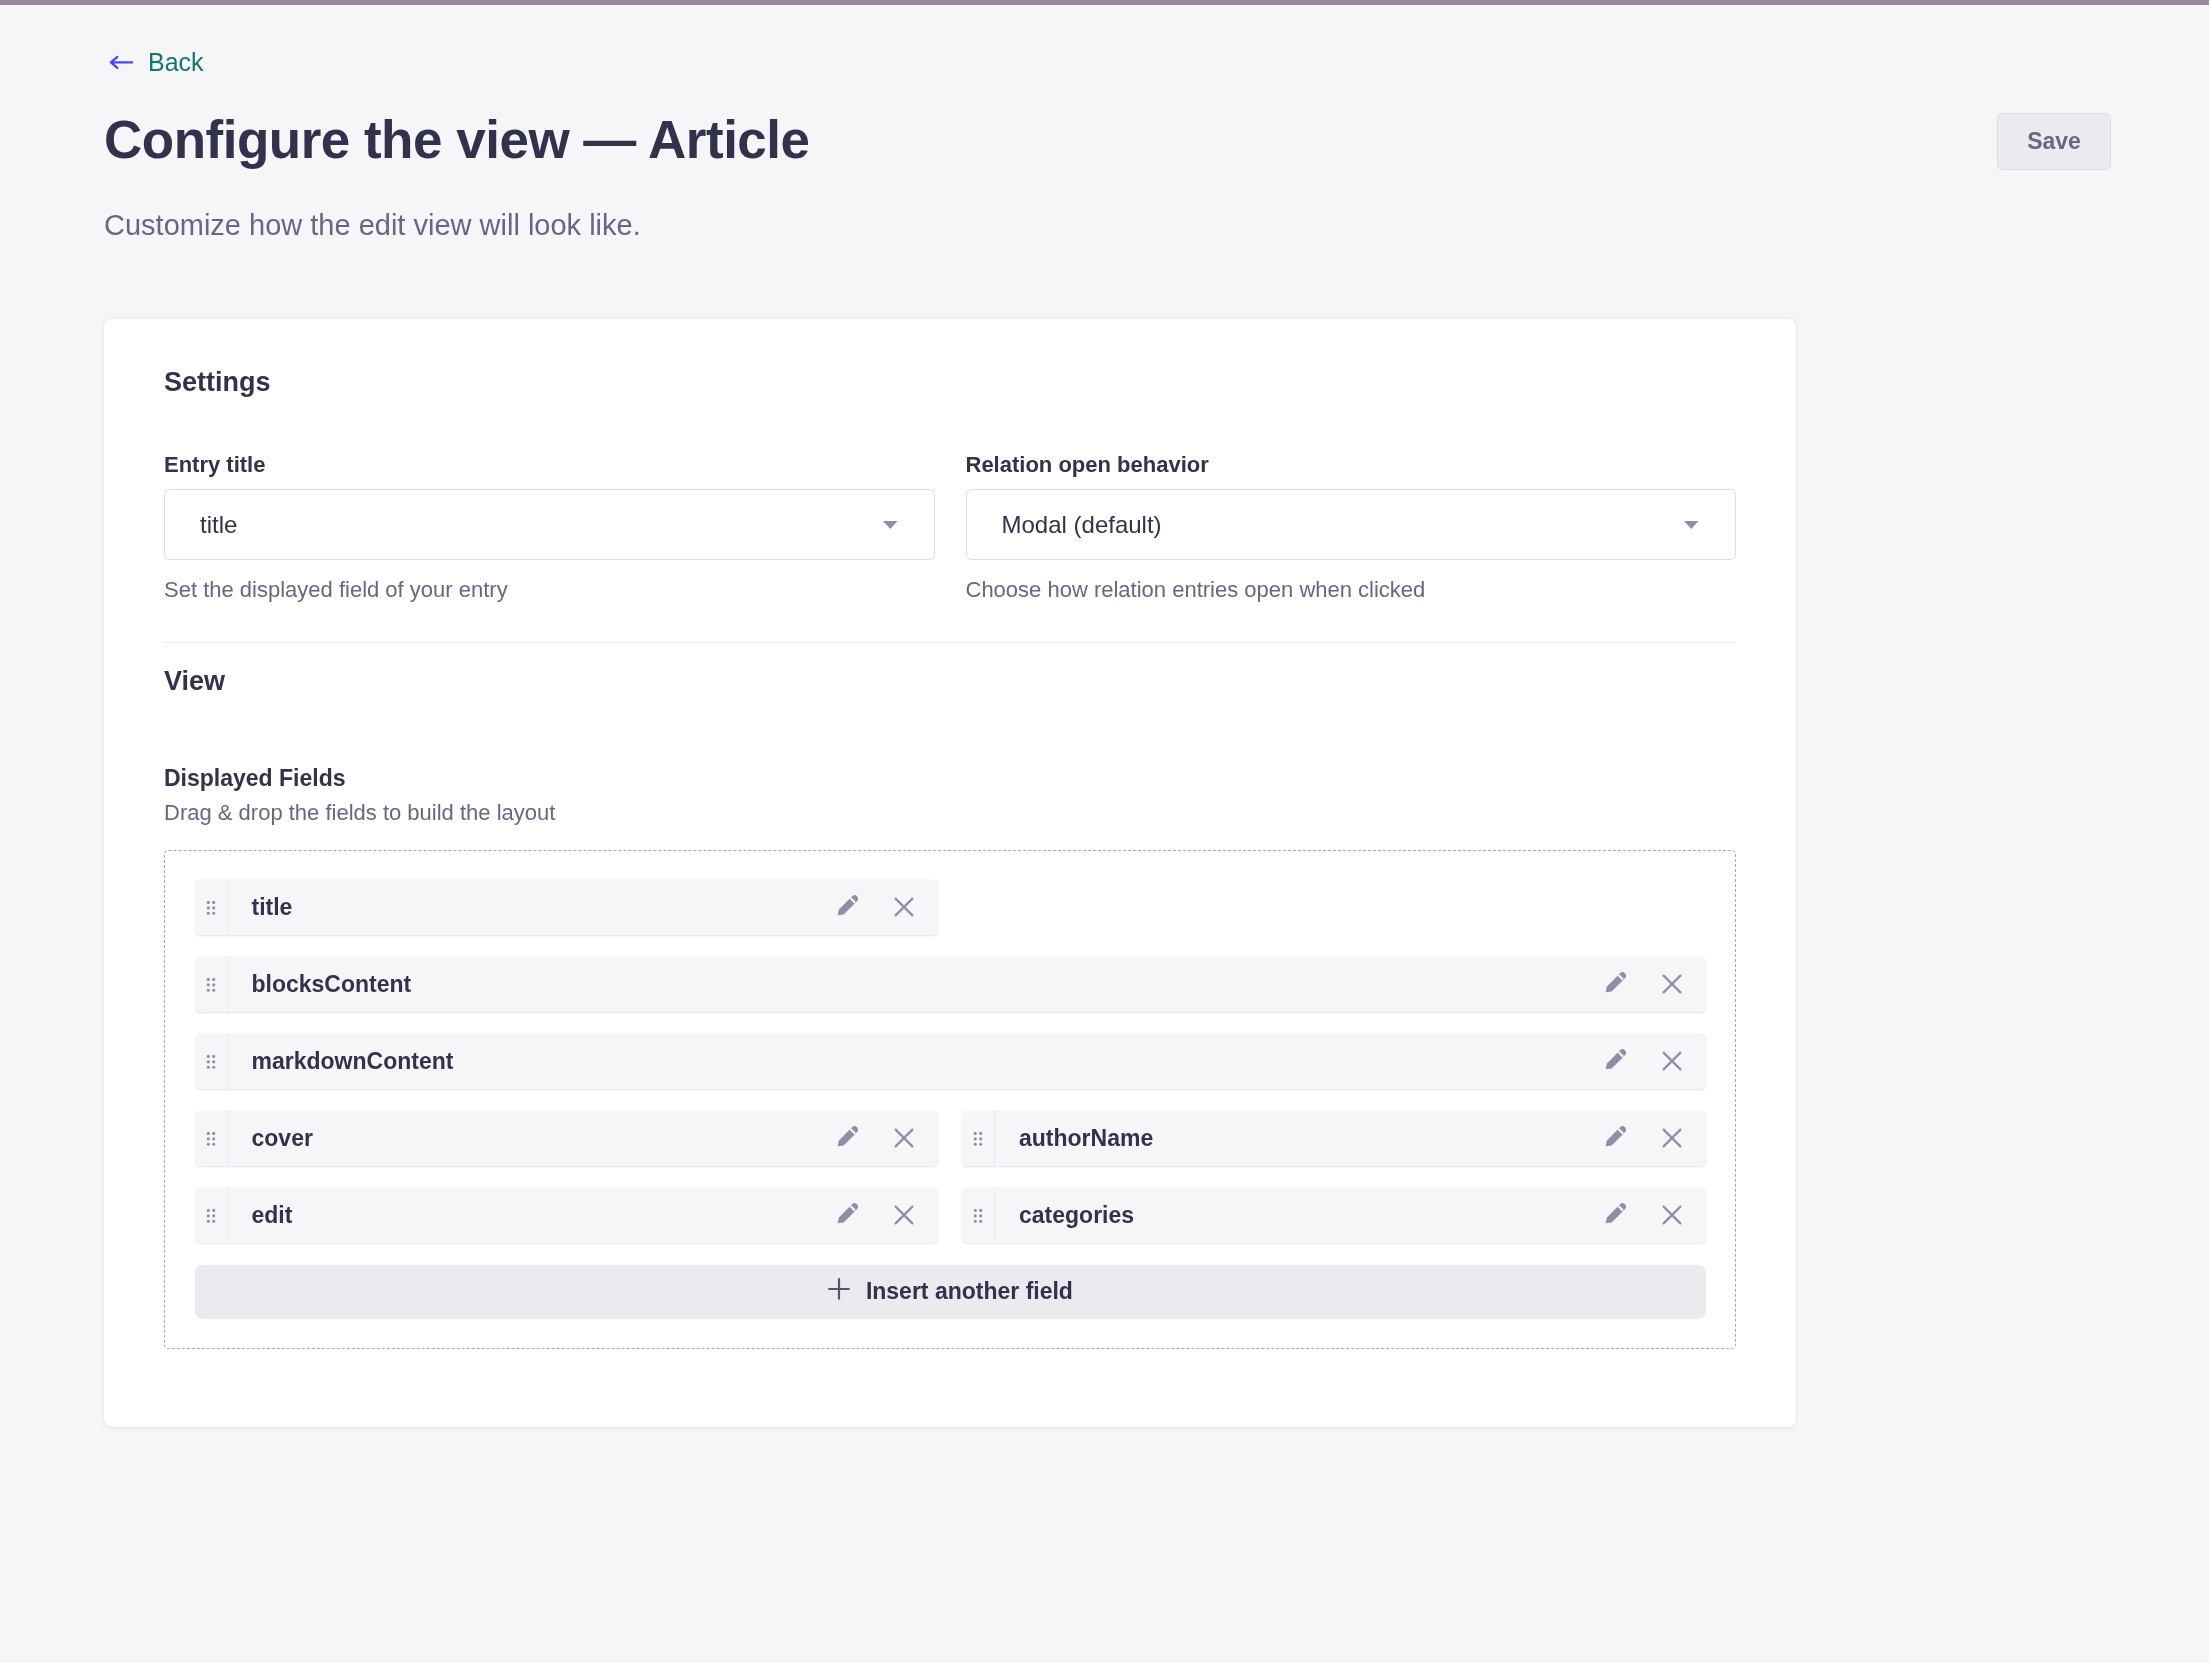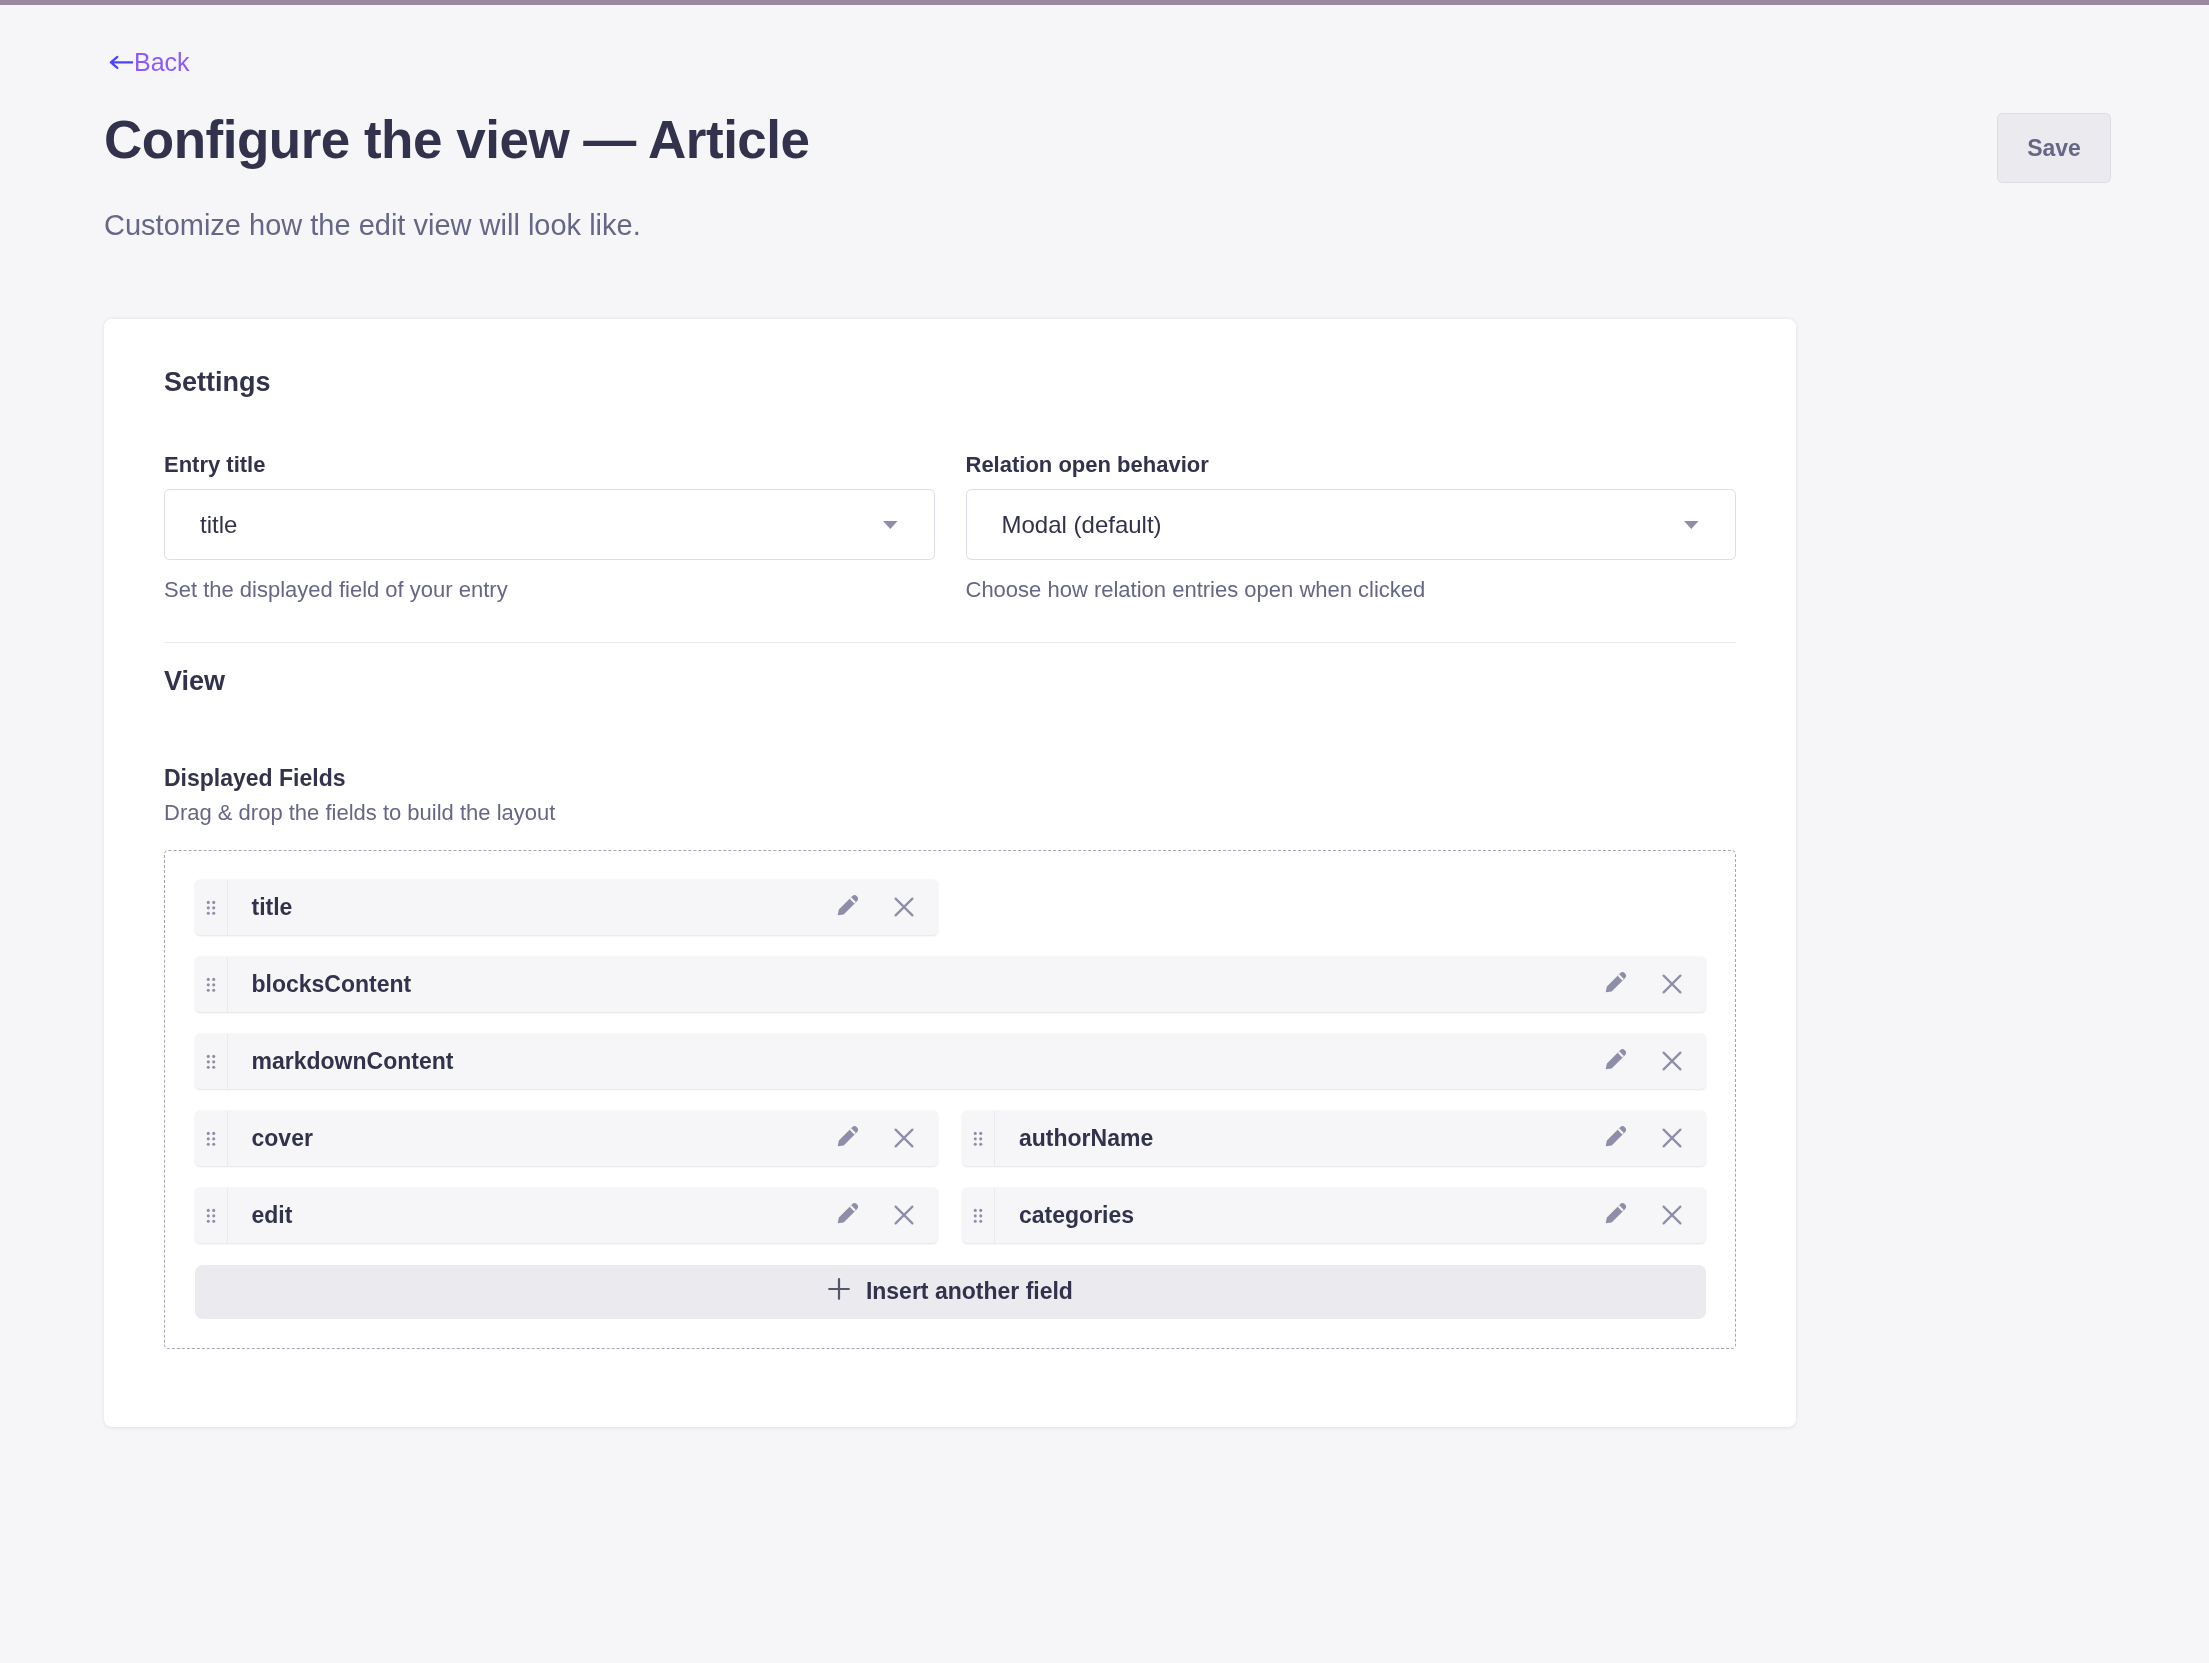--- a/index.html
+++ b/index.html
@@ -11,37 +11,37 @@
     position: relative;
     overflow: hidden;
   }
   .topbar {
     position: absolute; top: 0; left: 0;
     width: 100%; height: 4.6px;
     background: #998aa0;
   }
   .back-link {
     position: absolute; left: 109px; top: 48px;
-    display: inline-flex; align-items: center; 
-    color: #8b5cf6; font-size: 25px; font-weight: 500;
+    display: inline-flex; align-items: center; gap: 14px;
+    color: #0f766e; font-size: 25px; font-weight: 500;
     text-decoration: none; cursor: pointer;
   }
   .back-link svg { display: block; }
   .page-title {
     position: absolute; left: 104px; top: 109px;
     font-size: 53px; font-weight: 700; letter-spacing: -0.5px;
     color: #32324d;
   }
   .page-subtitle {
     position: absolute; left: 104px; top: 209px;
     font-size: 29px; font-weight: 400; color: #666687;
   }
   .save-btn {
     position: absolute; left: 1997px; top: 113px;
-    width: 114px; height: 70px;
+    width: 114px; height: 57px;
     background: #eaeaef; border: 0.9px solid #dcdce4; border-radius: 5.5px;
     color: #666687; font-size: 23px; font-weight: 600;
     font-family: "Liberation Sans", sans-serif;
     display: flex; align-items: center; justify-content: center;
     cursor: default;
   }
   .card {
     position: absolute; left: 104px; top: 319px;
     width: 1692px; height: 1108px;
     background: #ffffff; border-radius: 7.4px;

